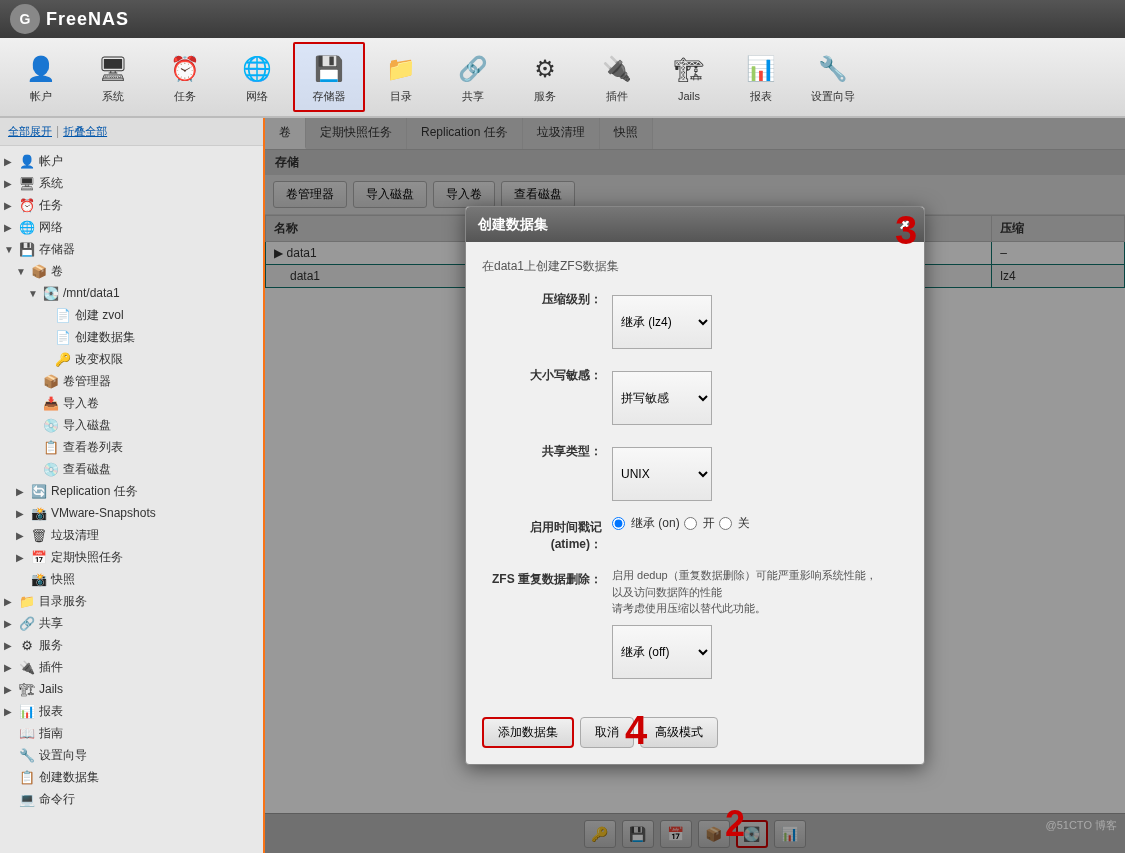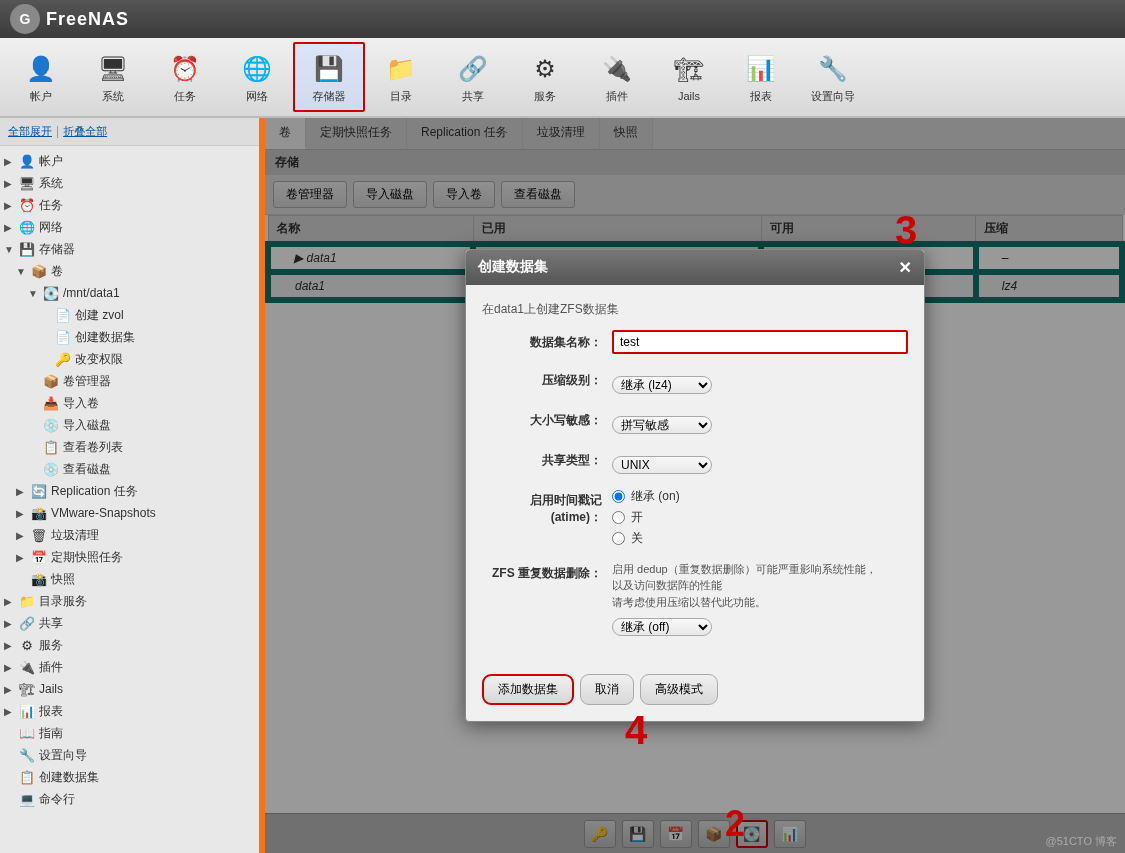--- a/index.html
+++ b/index.html
@@ -15,21 +15,21 @@
     #nav-toolbar { background: linear-gradient(180deg, #f0f0f0 0%, #d8d8d8 100%); height: 80px; display: flex; align-items: center; padding: 0 5px; border-bottom: 2px solid #bbb; }
     .nav-item { display: flex; flex-direction: column; align-items: center; justify-content: center; width: 72px; height: 70px; cursor: pointer; border-radius: 4px; padding: 4px; }
     .nav-item.active { background: rgba(200,220,255,0.5); border: 2px solid #c00; }
     .nav-icon { width: 36px; height: 36px; display: flex; align-items: center; justify-content: center; font-size: 24px; }
     .nav-label { font-size: 11px; color: #333; margin-top: 2px; }
 
     
     #main { display: flex; height: calc(853px - 38px - 80px); }
 
     
-    #sidebar { width: 265px; background: #e8e8e8; border-right: 6px solid #f97316; display: flex; flex-direction: column; overflow: hidden; }
+    #sidebar { width: 265px; background: #e8e8e8; border-right: 2px solid #f97316; display: flex; flex-direction: column; overflow: hidden; }
     #sidebar-controls { display: flex; gap: 4px; padding: 6px 8px; background: #ddd; border-bottom: 1px solid #ccc; }
     .sidebar-ctrl-btn { font-size: 11px; color: #0055aa; cursor: pointer; text-decoration: underline; }
     #sidebar-tree { overflow-y: auto; flex: 1; padding: 4px 0; }
     .tree-item { display: flex; align-items: center; padding: 2px 4px; cursor: pointer; white-space: nowrap; }
     .tree-toggle { width: 14px; color: #555; font-size: 10px; }
     .tree-icon { width: 18px; height: 18px; display: flex; align-items: center; justify-content: center; font-size: 13px; margin-right: 3px; }
     .tree-label { font-size: 12px; }
     .indent-1 { padding-left: 16px; }
     .indent-2 { padding-left: 28px; }
     .indent-3 { padding-left: 40px; }
@@ -43,21 +43,21 @@
     .sub-tab.active { background: #f5f5f5; border-bottom: 2px solid #f5f5f5; }
 
     
     #storage-header { background: #ccc; padding: 4px 10px; font-size: 12px; font-weight: bold; }
     #toolbar-row { display: flex; gap: 6px; padding: 6px 8px; background: #e0e0e0; border-bottom: 1px solid #ccc; }
     .tool-btn { padding: 4px 12px; background: linear-gradient(180deg, #f0f0f0, #d8d8d8); border: 1px solid #aaa; border-radius: 3px; font-size: 12px; cursor: pointer; }
 
     
     #data-table { width: 100%; border-collapse: collapse; }
     #data-table th { background: #d8d8d8; border: 1px solid #bbb; padding: 4px 8px; text-align: left; font-size: 12px; }
-    #data-table td { border: 6px solid #0f766e; padding: 4px 23px; font-size: 12px; background: white; font-style: italic; }
+    #data-table td { border: 1px solid #0f766e; padding: 4px 8px; font-size: 12px; background: white; }
     #data-table tr.alt td { background: #f0f0f0; }
 
     
     #bottom-icon-bar { position: absolute; bottom: 0; left: 0; right: 0; height: 40px; background: #bbb; display: flex; align-items: center; justify-content: center; gap: 6px; border-top: 1px solid #999; }
     .bottom-icon { width: 32px; height: 28px; background: linear-gradient(180deg, #e0e0e0, #c0c0c0); border: 1px solid #999; border-radius: 3px; display: flex; align-items: center; justify-content: center; cursor: pointer; font-size: 14px; }
     .bottom-icon.active { border: 2px solid #cc0000; background: linear-gradient(180deg, #e8e8e8, #d0d0d0); }
 
     
     #overlay { position: absolute; top: 0; left: 0; right: 0; bottom: 0; background: rgba(0,0,0,0.4); z-index: 100; display: flex; align-items: center; justify-content: center; }
 
@@ -65,26 +65,26 @@
     #dialog { background: #f0f0f0; border: 1px solid #888; border-radius: 4px; width: 460px; box-shadow: 0 4px 20px rgba(0,0,0,0.5); }
     #dialog-header { background: linear-gradient(180deg, #777, #555); color: white; padding: 8px 12px; border-radius: 4px 4px 0 0; display: flex; justify-content: space-between; align-items: center; font-size: 14px; font-weight: bold; }
     #dialog-close { color: white; cursor: pointer; font-size: 16px; }
     #dialog-body { padding: 16px; }
     #dialog-subtitle { font-size: 12px; margin-bottom: 12px; color: #555; }
     .form-row { display: flex; align-items: flex-start; margin-bottom: 14px; }
     .form-label { width: 130px; font-size: 12px; color: #333; padding-top: 4px; text-align: right; padding-right: 10px; font-weight: bold; }
     .form-control { flex: 1; }
     .form-input { width: 100%; padding: 3px 6px; border: 1px solid #aaa; border-radius: 2px; font-size: 12px; background: white; }
     .form-input.highlighted { border: 2px solid #cc0000; }
-    .form-select { padding: 0 4px; border: 1px solid #aaa; border-radius: 11px; font-size: 12px; background: linear-gradient(180deg, #f8f8f8, #e8e8e8); min-width: 100px; margin-top: 8px; }
-    .radio-group { display: flex; flex-direction: column; gap: 4px; }
+    .form-select { padding: 18px 4px; border: 1px solid #aaa; border-radius: 0; font-size: 12px; background: linear-gradient(180deg, #f8f8f8, #e8e8e8); min-width: 100px; margin-top: 8px; }
+    .radio-group { display: flex; flex-direction: row; gap: 4px; }
     .radio-item { display: flex; align-items: center; gap: 6px; font-size: 12px; }
     .dedup-note { font-size: 11px; color: #555; line-height: 1.5; }
     #dialog-footer { display: flex; gap: 6px; padding: 8px 16px 16px 16px; }
-    .dialog-btn { padding: 5px 14px; border-radius: 9px; border: 1px solid #aaa; font-size: 12px; cursor: pointer; }
+    .dialog-btn { padding: 5px 14px; border-radius: 4px; border: 1px solid #aaa; font-size: 12px; cursor: pointer; }
     .dialog-btn.primary { background: linear-gradient(180deg, #f0f0f0, #d8d8d8); border: 2px solid #cc0000; }
     .dialog-btn.secondary { background: linear-gradient(180deg, #f0f0f0, #d8d8d8); }
     .dialog-btn.tertiary { background: linear-gradient(180deg, #f0f0f0, #d8d8d8); }
 
     
     .step-num { position: absolute; color: #cc0000; font-size: 36px; font-weight: bold; font-family: Arial; z-index: 200; pointer-events: none; }
 
     
     .red-box { border: 2px solid #cc0000; border-radius: 2px; }
   </style>
@@ -377,26 +377,20 @@
 
     <div id="overlay">
       <div id="dialog">
         <div id="dialog-header">
           <span>创建数据集</span>
           <span id="dialog-close">✕</span>
         </div>
         <div id="dialog-body">
           <div id="dialog-subtitle">在data1上创建ZFS数据集</div>
 
-          <div class="form-row">
-            <div class="form-label">数据集名称：</div>
-            <div class="form-control">
-              <input type="text" class="form-input highlighted" value="test" style="">
-            </div>
-          </div>
 
           <div class="form-row">
             <div class="form-label">压缩级别：</div>
             <div class="form-control">
               <select class="form-select">
                 <option>继承 (lz4)</option>
               </select>
             </div>
           </div>
 
@@ -451,13 +445,13 @@
           <button class="dialog-btn tertiary">高级模式</button>
         </div>
       </div>
 
       <div style="position:absolute; top: 90px; left: 630px; color:#cc0000; font-size:40px; font-weight:bold; pointer-events:none;">3</div>
       <div style="position:absolute; bottom: 100px; left: 360px; color:#cc0000; font-size:40px; font-weight:bold; pointer-events:none;">4</div>
     </div>
   </div>
 </div>
 
-<div style="position:fixed; bottom:4px; right:8px; font-size:11px; color:#aaa; z-index:9999;">@51CTO 博客</div>
+<div style="position:fixed; bottom:20px; right:8px; font-size:11px; color:#aaa; z-index:9999;">@51CTO 博客</div>
 
 </body></html>

